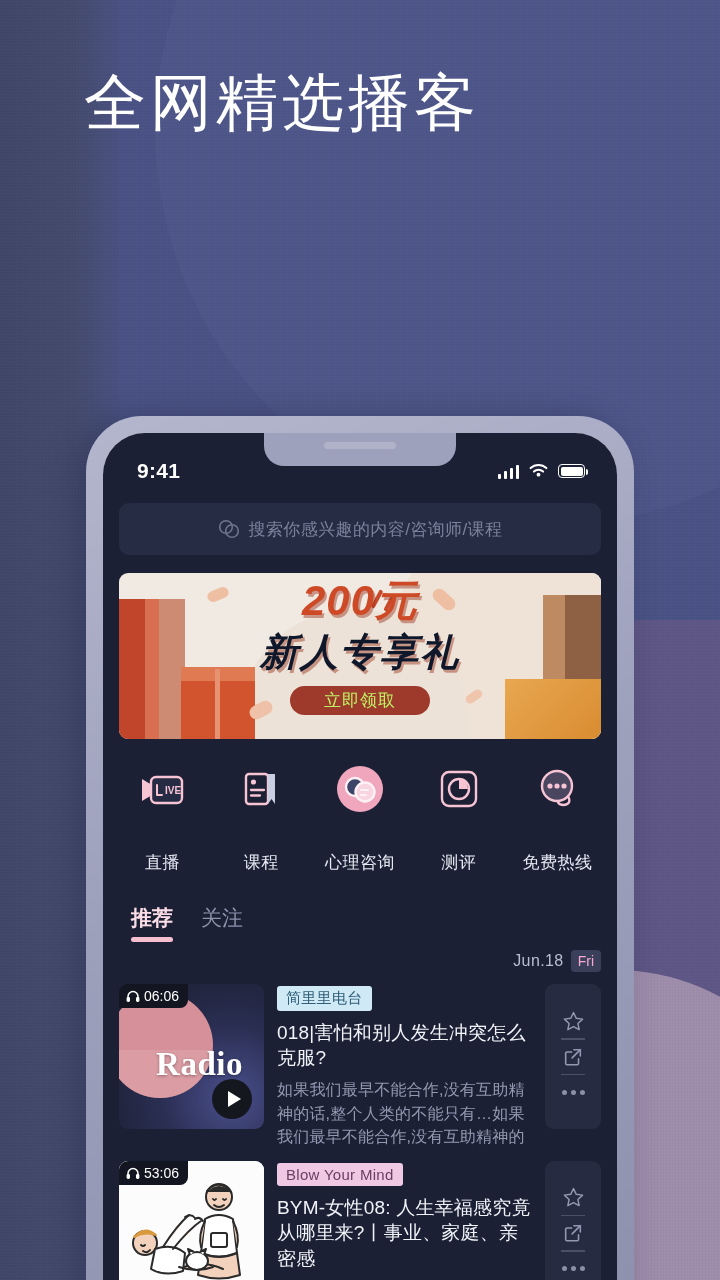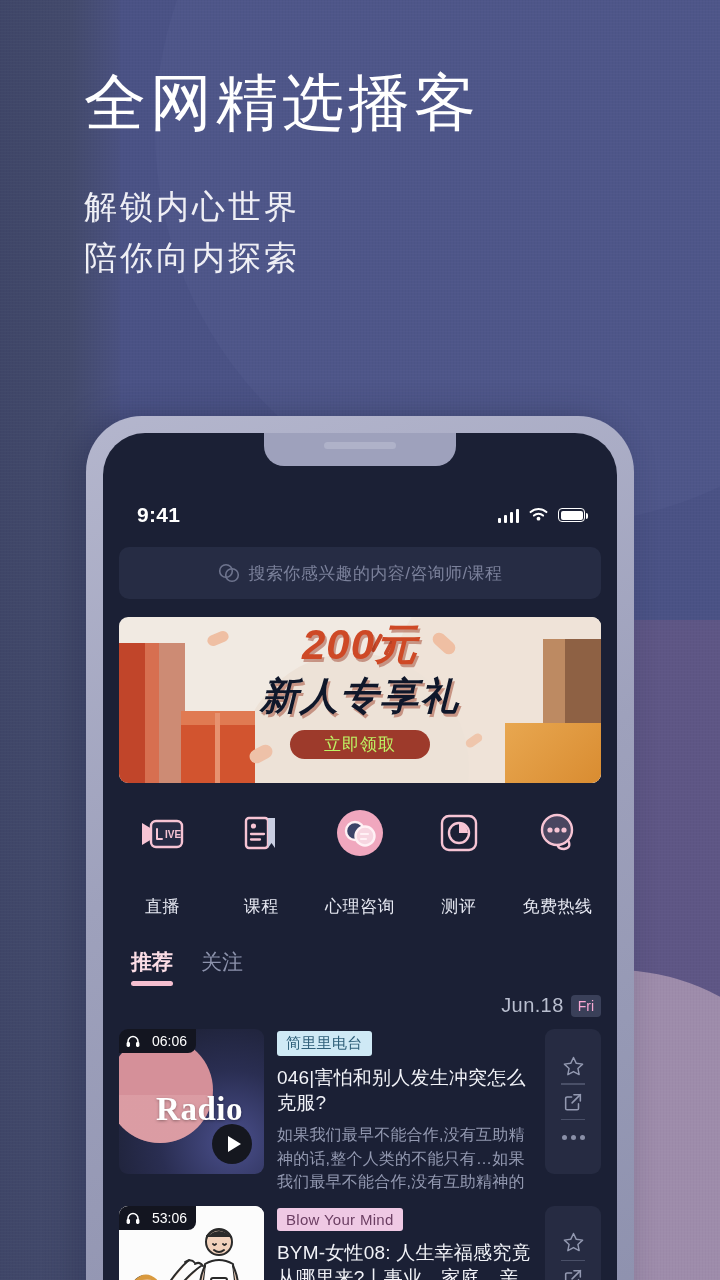--- a/index.html
+++ b/index.html
@@ -41,21 +41,21 @@
     box-shadow:-10px 0 30px rgba(30,33,60,.35);}
   .screen{width:100%;height:883px;background:#1B2035;border-radius:42px 42px 0 0;
     position:relative;overflow:hidden;}
 
   .notch{position:absolute;left:50%;transform:translateX(-50%);top:0;
     width:192px;height:33px;background:#9EA1BC;border-radius:0 0 20px 20px;z-index:5;}
   .notch-bar{position:absolute;left:50%;transform:translateX(-50%);top:9px;
     width:72px;height:7px;border-radius:4px;background:#AFB2C9;}
 
   .statusbar{height:66px;display:flex;align-items:center;justify-content:space-between;
-    padding:10px 32px 0 34px;position:relative;z-index:6;margin-top:44px;}
+    padding:10px 32px 0 34px;position:relative;z-index:6;}
   .status-time{color:#fff;font-size:21px;font-weight:600;letter-spacing:.3px;}
   .status-icons{display:flex;align-items:center;gap:9px;}
   .sig{display:flex;align-items:flex-end;gap:2.5px;height:15px;}
   .sig i{display:block;width:3.5px;background:#fff;border-radius:1px;}
   .sig i:nth-child(1){height:5px}.sig i:nth-child(2){height:8px}
   .sig i:nth-child(3){height:11px}.sig i:nth-child(4){height:14px}
   .batt{width:27px;height:14px;border:1.6px solid #fff;border-radius:4px;position:relative;
     padding:1.5px;}
   .batt::after{content:"";position:absolute;right:-4px;top:4px;width:2px;height:6px;
     background:#fff;border-radius:0 2px 2px 0;}
@@ -111,30 +111,30 @@
   .navlabel{margin-top:9px;font-size:17px;color:#E6E8F2;letter-spacing:.5px;}
 
   
   .tabsrow{margin:30px 0 0 0;padding:0 28px;display:flex;align-items:flex-end;gap:28px;}
   .tab{font-size:21px;color:#8C92AC;padding-bottom:10px;position:relative;}
   .tab.active{color:#FBDDE6;font-weight:bold;}
   .tab.active::after{content:"";position:absolute;left:0;right:0;bottom:0;height:5px;
     border-radius:3px;background:#F5BFD0;}
   .daterow{display:flex;justify-content:flex-end;align-items:center;gap:0;
     padding:0 16px;margin-top:8px;}
-  .date-main{font-size:20px;color:#B9BECF;letter-spacing:.4px;}
+  .date-main{font-size:16px;color:#B9BECF;letter-spacing:.4px;}
   .date-day{font-size:14px;color:#f9a8d4;background:#3A4059;border-radius:4px;
     padding:3px 7px;margin-left:7px;}
 
   
   .card{margin:12px 16px 0 16px;display:flex;gap:13px;align-items:flex-start;}
   .thumb{width:145px;height:145px;border-radius:9px;overflow:hidden;position:relative;
     flex-shrink:0;}
   .dur{position:absolute;left:0;top:0;background:#131520;color:#fff;font-size:14px;
-    padding:4px 9px 4px 7px;border-radius:0 0 8px 0;display:flex;align-items:center;gap:12px;z-index:4;}
+    padding:4px 9px 4px 7px;border-radius:0 0 8px 0;display:flex;align-items:center;gap:4px;z-index:4;}
   .thumb-radio{background:
      radial-gradient(circle at 78% 78%, #4A4F8C 0%, #2A2E52 45%, #1E2238 80%);}
   .rad-circ{position:absolute;left:-12px;top:8px;width:106px;height:106px;border-radius:50%;
     background:#D59099;}
   .rad-circ2{position:absolute;left:-12px;top:8px;width:106px;height:106px;border-radius:50%;
     background:linear-gradient(180deg,rgba(213,144,153,0) 55%,rgba(224,166,172,.55) 55%);}
   .rad-word{position:absolute;left:0;right:0;top:62px;text-align:center;
     font-family:"Liberation Serif","DejaVu Serif",serif;font-weight:bold;
     font-size:33px;color:#fff;letter-spacing:.5px;text-shadow:0 1px 3px rgba(0,0,0,.35);margin-left:16px;}
   .play{position:absolute;right:12px;bottom:10px;width:40px;height:40px;border-radius:50%;
@@ -163,24 +163,20 @@
   <div class="bg-circle-top"></div>
   <div class="bg-band-right"></div>
   <div class="bg-band-right2"></div>
   <div class="bg-circle-br"></div>
   <div class="bg-left-band"></div>
   <div class="bg-noise"></div>
 </div>
 
 <div class="hero">
   <div class="hero-title">全网精选播客</div>
-  <div class="hero-subs">
-    <div class="hero-sub">解锁内心世界</div>
-    <div class="hero-sub">陪你向内探索</div>
-  </div>
 </div>
 
 <div class="phone">
   <div class="screen">
 
     <div class="notch">
       <div class="notch-bar"></div>
     </div>
 
     <div class="statusbar">
@@ -322,21 +318,21 @@
           </svg>
           <span>06:06</span>
         </div>
         <div class="rad-word">Radio</div>
         <div class="play">
             <i></i>
           </div>
       </div>
       <div class="cardbody">
         <span class="tag" style="background:#CFE9F5;color:#2E5E78;">简里里电台</span>
-        <div class="card-title">046|害怕和别人发生冲突怎么克服?</div>
+        <div class="card-title">018|害怕和别人发生冲突怎么克服?</div>
         <div class="card-desc">如果我们最早不能合作,没有互助精神的话,整个人类的不能只有…如果我们最早不能合作,没有互助精神的</div>
       </div>
       <div class="actions">
         <div class="act">
           <svg width="23" height="23" viewBox="0 0 24 24">
             <path d="M12 2.6l2.9 6.1 6.6.8-4.9 4.5 1.3 6.5L12 17.3 6.1 20.5l1.3-6.5L2.5 9.5l6.6-.8z" stroke="#9399B1" stroke-width="1.5" fill="none" stroke-linejoin="round"></path>
           </svg>
         </div>
         <div class="act-div"></div>
         <div class="act">

